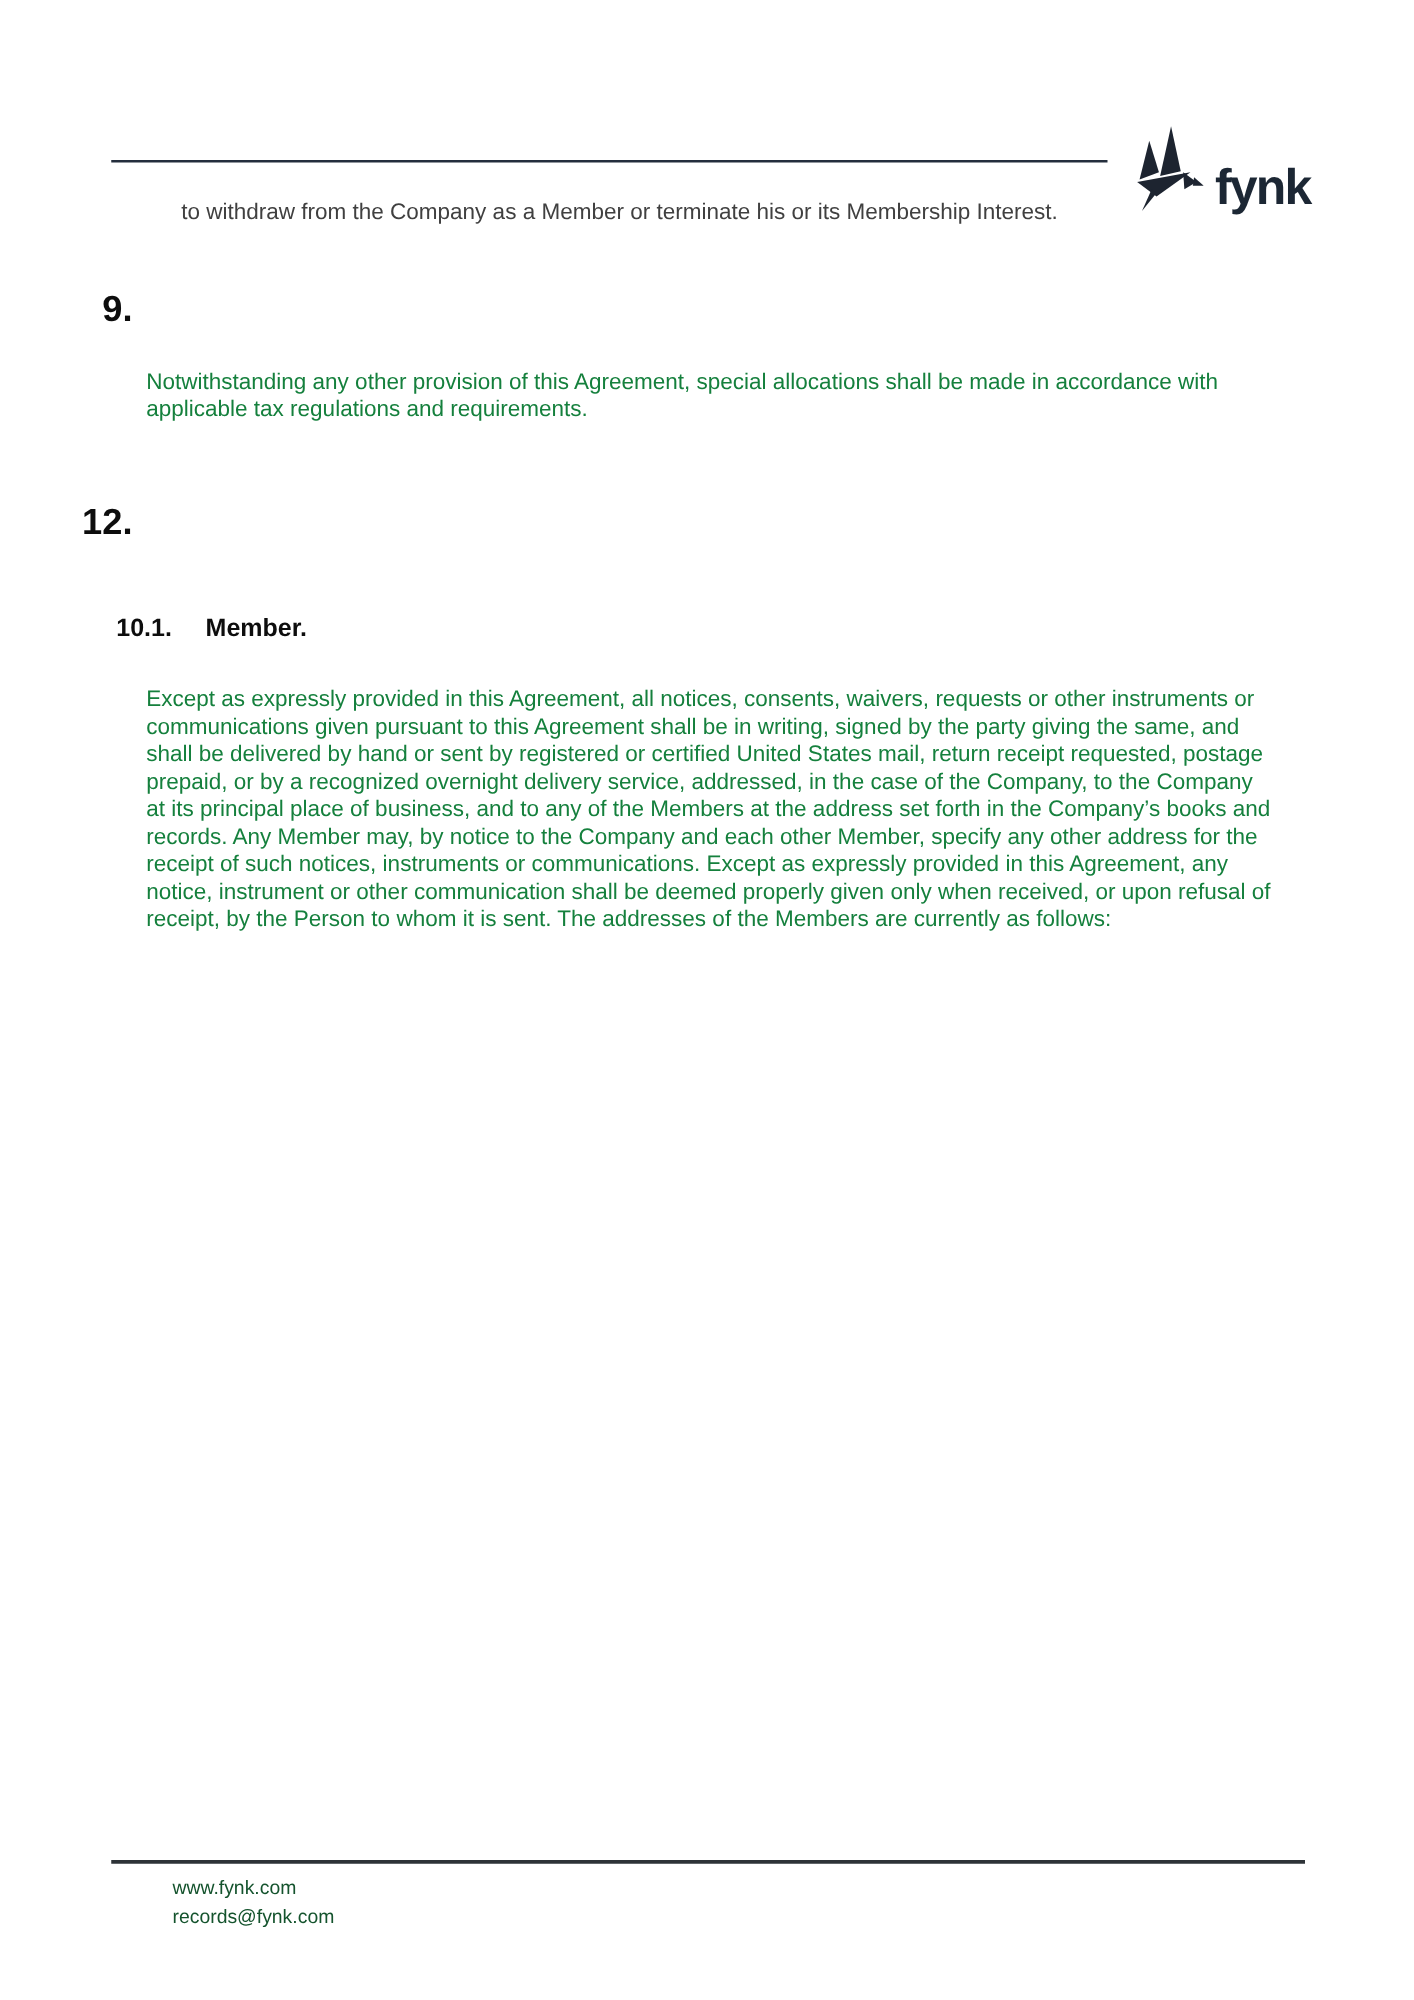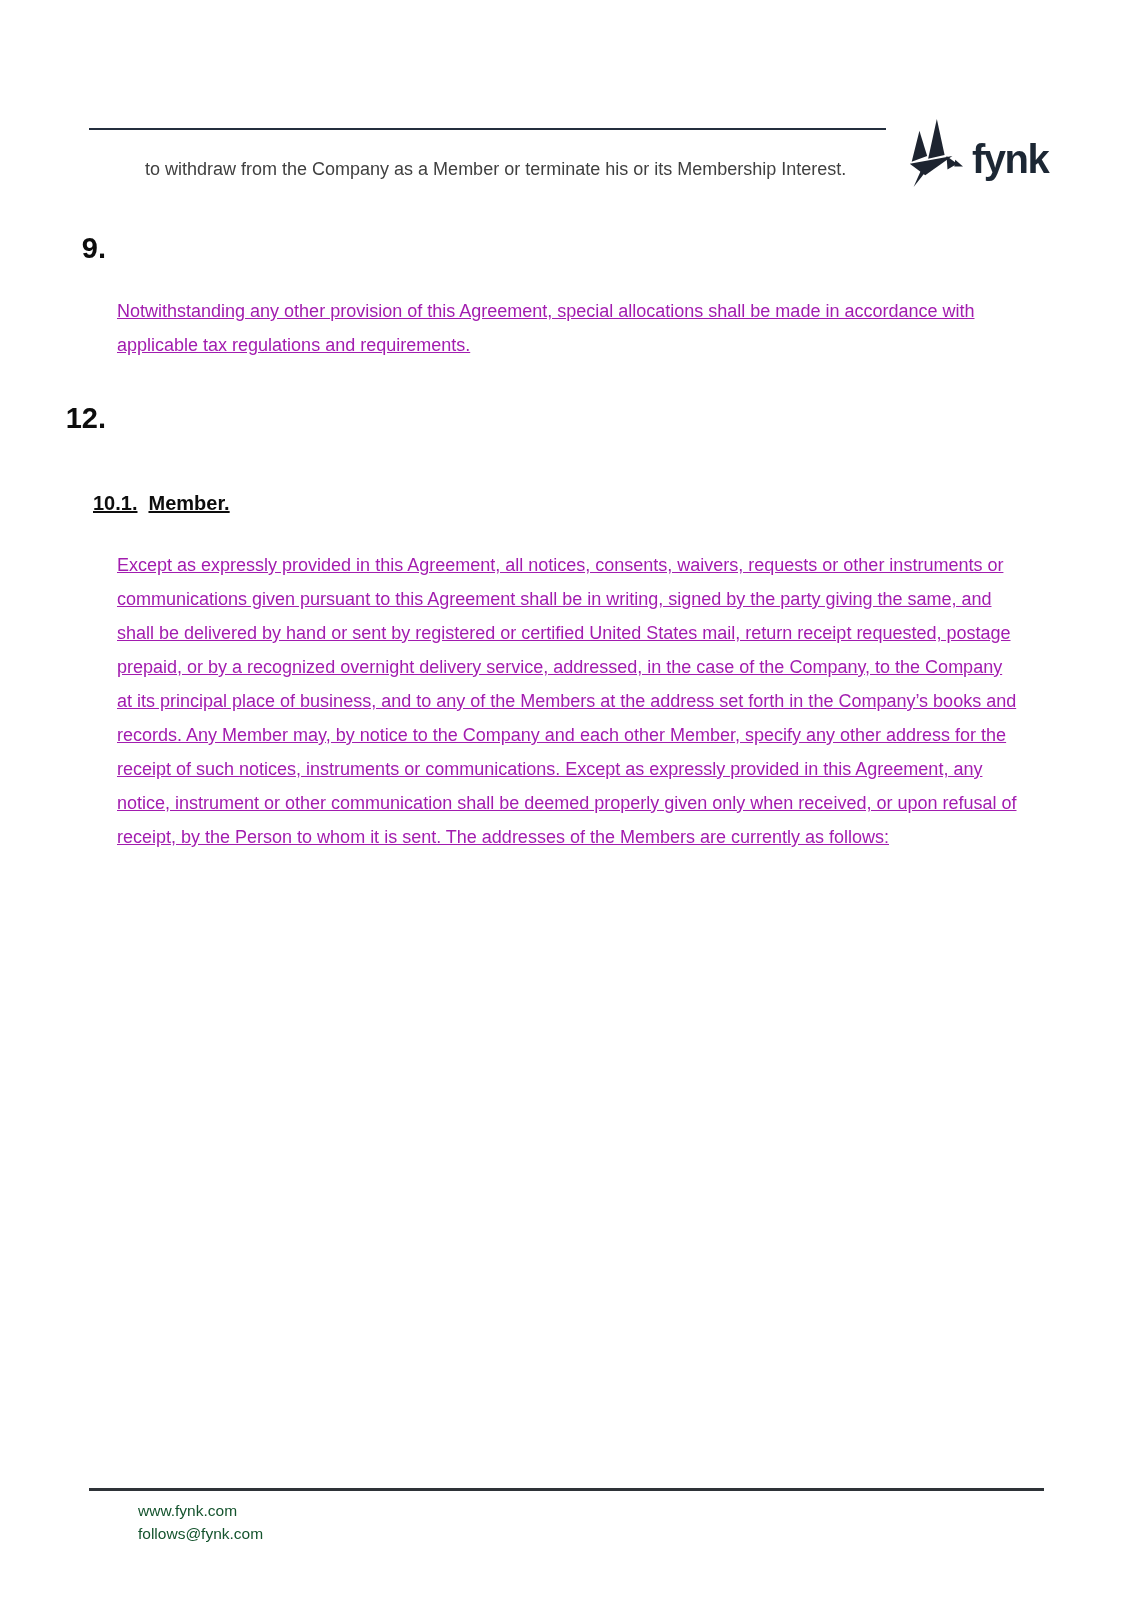--- a/index.html
+++ b/index.html
@@ -21,23 +21,23 @@
     position: absolute;
     left: 89px;
     top: 128px;
     width: 797px;
     height: 2px;
     background: #242e3d;
   }
   .logo {
     position: absolute;
     left: 901px;
-    top: 116px;
+    top: 98px;
     display: flex;
-    align-items: center;
+    align-items: flex-end;
   }
   .logo-icon { width: 62px; height: 72px; display: block; }
   .logo-word {
     font-size: 40px;
     font-weight: 700;
     color: #1c2734;
     letter-spacing: -1.5px;
     line-height: 1;
     margin-left: 9px;
     margin-top: 14px;
@@ -63,36 +63,34 @@
     font-weight: 700;
     color: #0d0d0d;
     line-height: 1.2;
   }
   .h1-num { width: 46px; text-align: right; }
 
   .h2-row {
     position: absolute;
     left: 93px;
     display: flex;
-    gap: 11px;
+    gap: 27px;
     font-size: 20px;
     font-weight: 700;
     color: #0d0d0d;
     line-height: 1.3;
-    text-decoration: underline;
   }
 
   .body-para {
     position: absolute;
     left: 117px;
     width: 905px;
     font-size: 18px;
-    line-height: 34px;
-    color: #a21caf;
-    text-decoration: underline;
+    line-height: 22px;
+    color: #15803d;
   }
 
   
   .footer-rule {
     position: absolute;
     left: 89px;
     top: 1488px;
     width: 955px;
     height: 2.5px;
     background: #2e3338;
@@ -148,16 +146,16 @@
   <div class="h2-row" style="top:490px;">
     <span>10.1.</span>
     <span>Member.</span>
   </div>
 
   <div class="body-para" style="top:548px;">Except as expressly provided in this Agreement, all notices, consents, waivers, requests or other instruments or communications given pursuant to this Agreement shall be in writing, signed by the party giving the same, and shall be delivered by hand or sent by registered or certified United States mail, return receipt requested, postage prepaid, or by a recognized overnight delivery service, addressed, in the case of the Company, to the Company at its principal place of business, and to any of the Members at the address set forth in the Company’s books and records. Any Member may, by notice to the Company and each other Member, specify any other address for the receipt of such notices, instruments or communications. Except as expressly provided in this Agreement, any notice, instrument or other communication shall be deemed properly given only when received, or upon refusal of receipt, by the Person to whom it is sent. The addresses of the Members are currently as follows:</div>
 
   <div class="footer-rule"></div>
   <div class="footer-links">
     <div>www.fynk.com</div>
-    <div>follows@fynk.com</div>
+    <div>records@fynk.com</div>
   </div>
 
 </div>
 
 </body></html>

